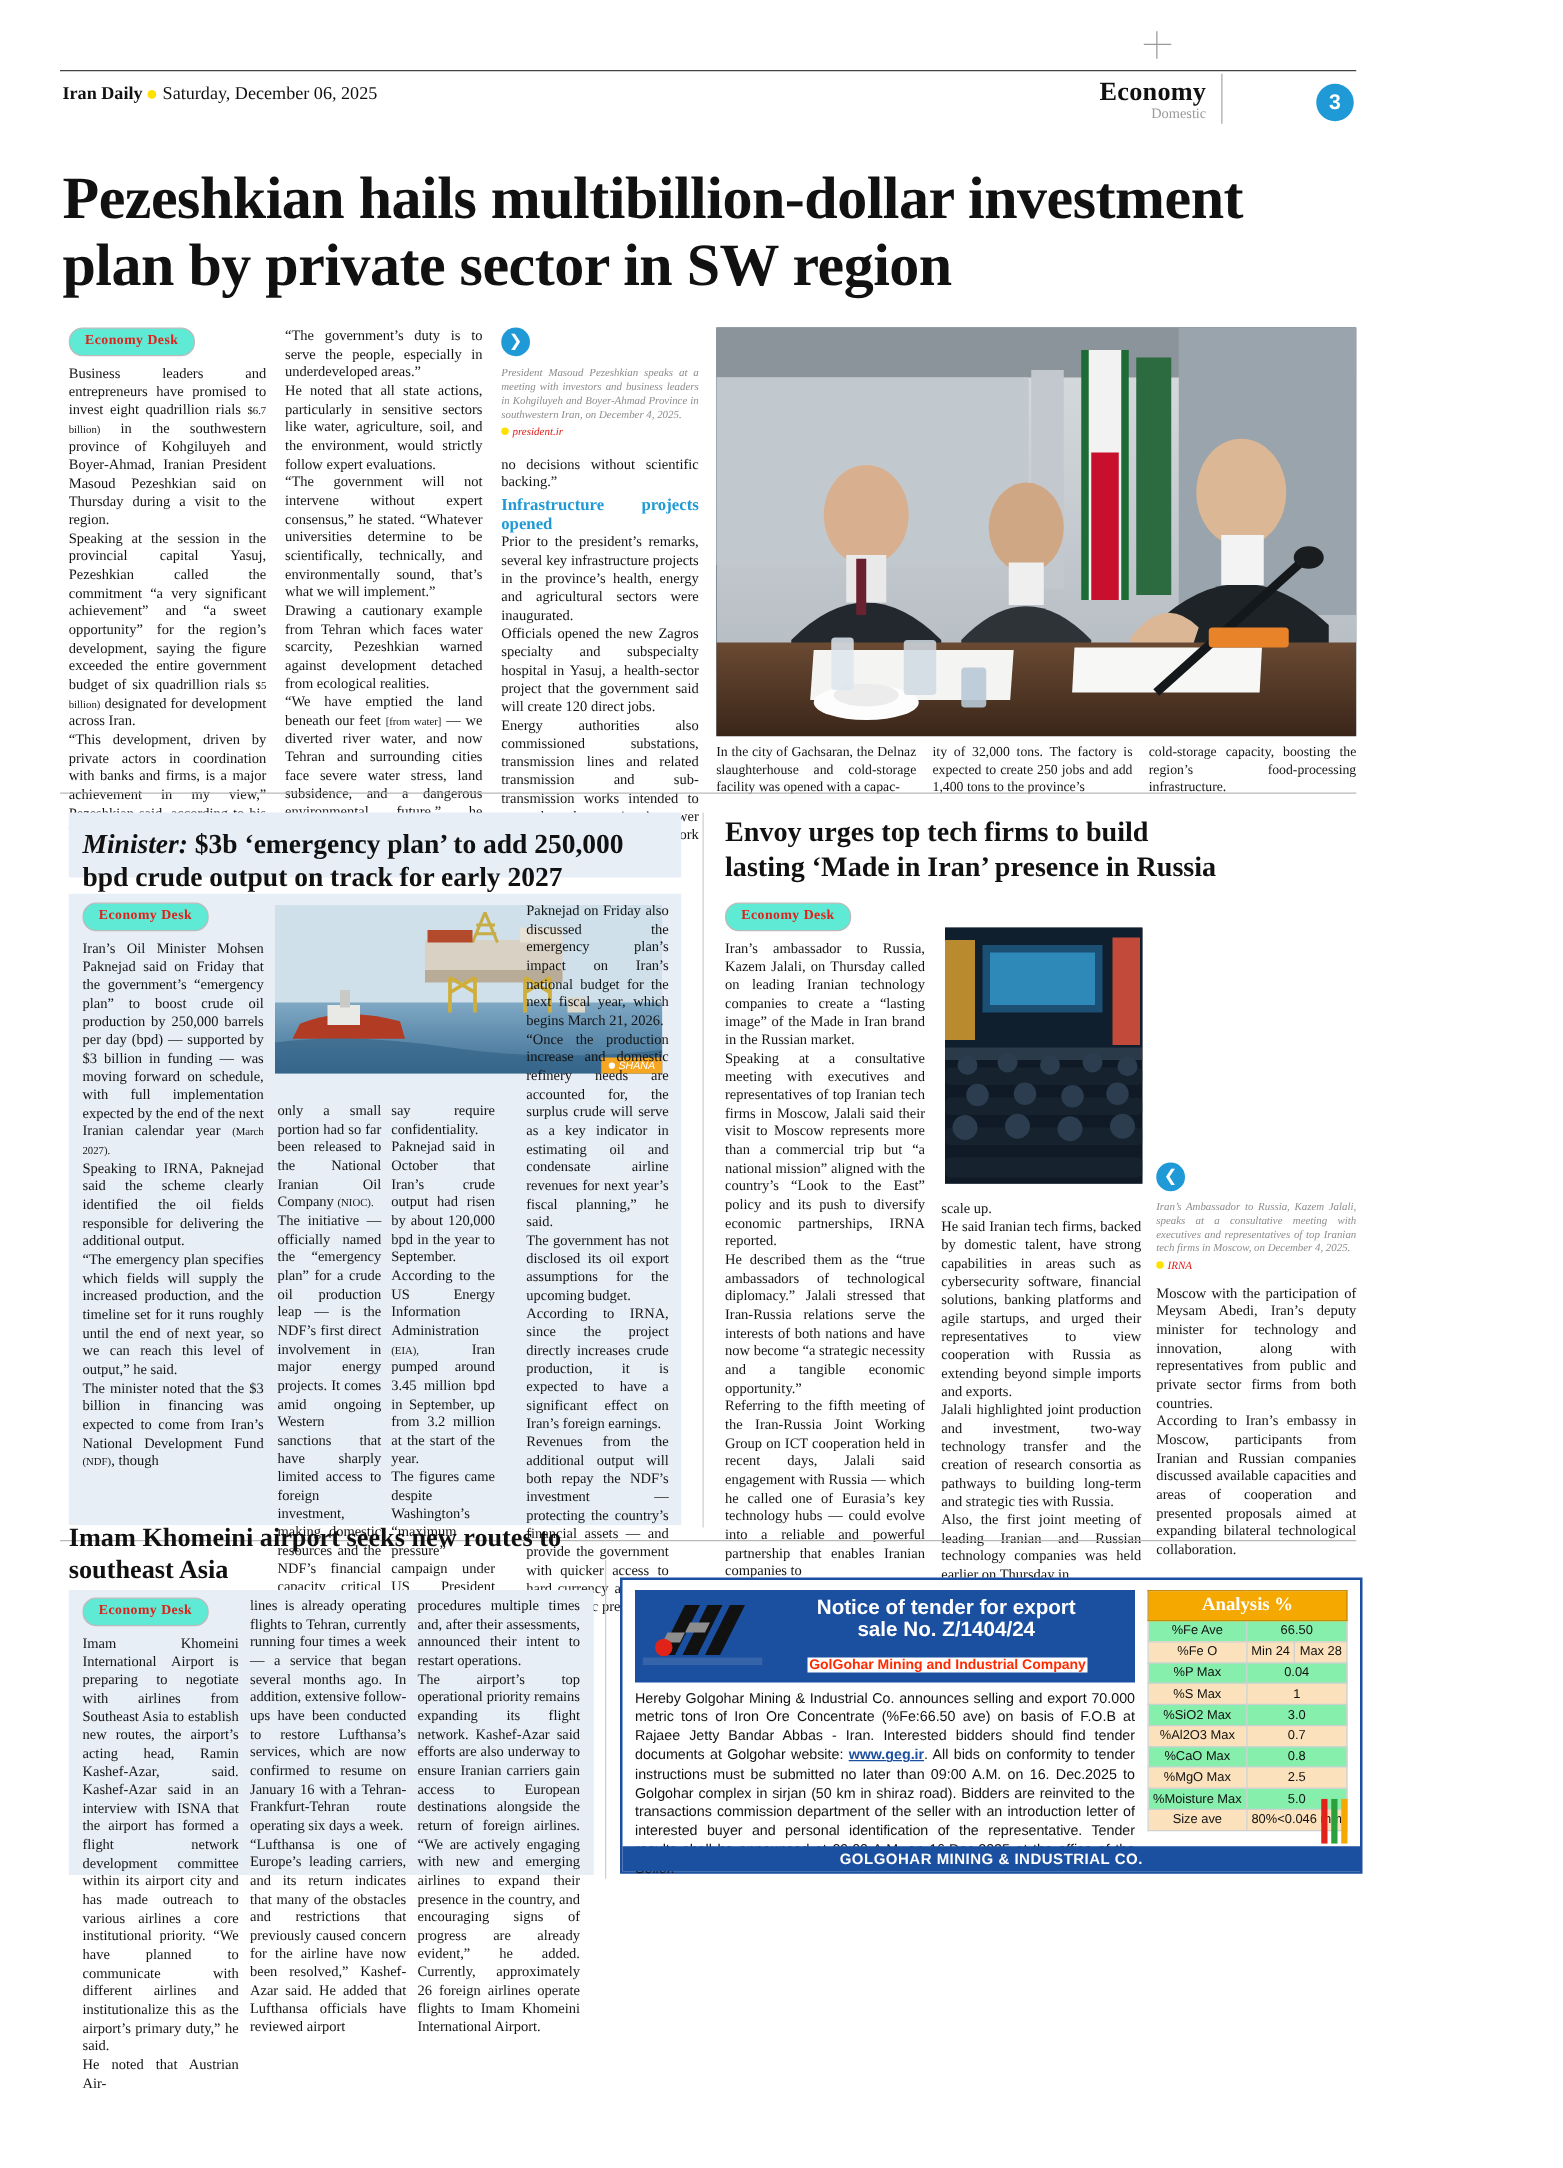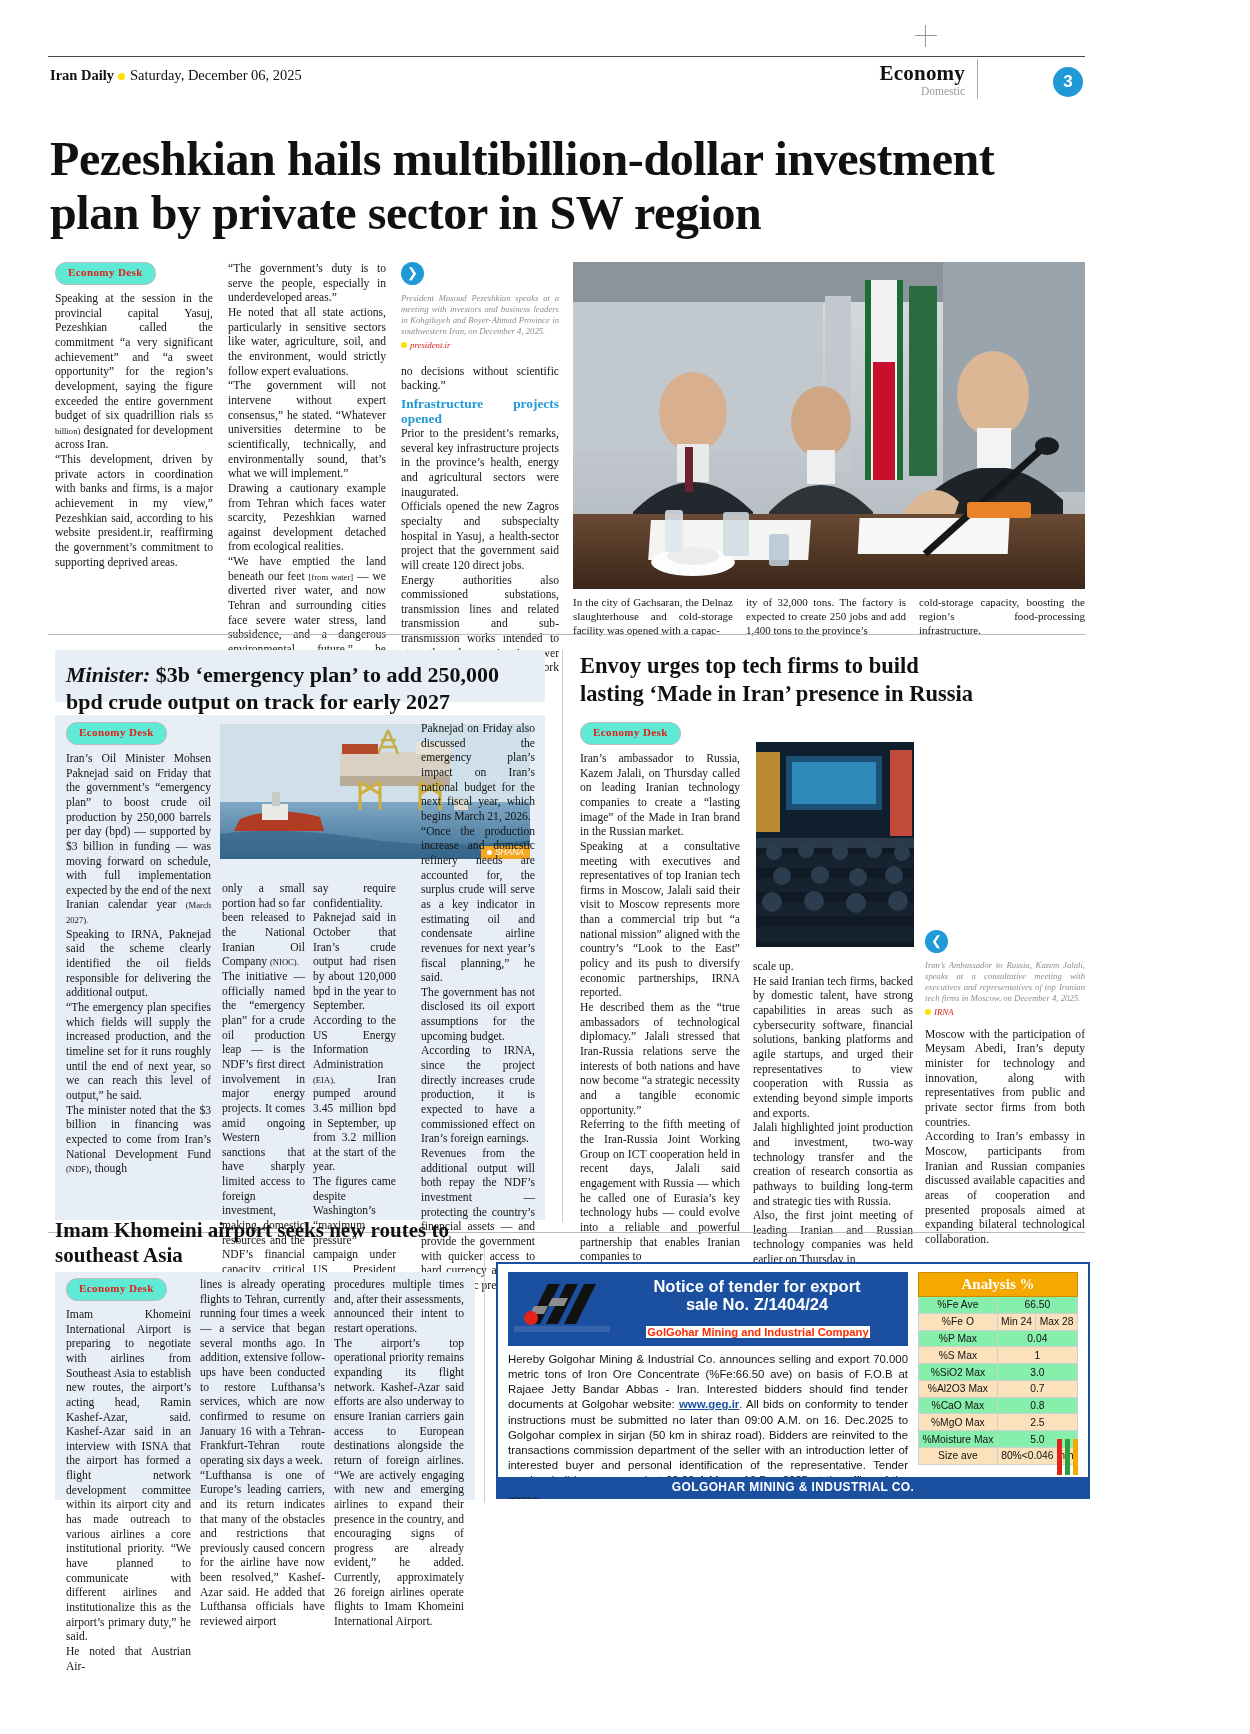--- a/index.html
+++ b/index.html
@@ -107,20 +107,21 @@
       <div class="pagenum">3</div>
     </div>
   </div>
 
   <div class="headline">Pezeshkian hails multibillion-dollar investment plan by private sector in SW region</div>
 
   <div class="col" style="left:55px;top:262px;width:158px;">
     <div class="deskwrap">
       <span class="desk">Economy  Desk</span>
     </div>
+    <p>Business leaders and entrepreneurs have promised to invest eight quadrillion rials <span class="small">$6.7 billion)</span> in the southwestern province of Kohgiluyeh and Boyer-Ahmad, Iranian President Masoud Pezeshkian said on Thursday during a visit to the region.</p>
     <p>Speaking at the session in the provincial capital Yasuj, Pezeshkian called the commitment “a very significant achievement” and “a sweet opportunity” for the region’s development, saying the figure exceeded the entire government budget of six quadrillion rials <span class="small">$5 billion)</span> designated for development across Iran.</p>
     <p>“This development, driven by private actors in coordination with banks and firms, is a major achievement in my view,” Pezeshkian said, according to his website president.ir, reaffirming the government’s commitment to supporting deprived areas.</p>
   </div>
 
   <div class="col" style="left:228px;top:262px;width:158px;">
     <p>“The government’s duty is to serve the people, especially in underdeveloped areas.”</p>
     <p>He noted that all state actions, particularly in sensitive sectors like water, agriculture, soil, and the environment, would strictly follow expert evaluations.</p>
     <p>“The government will not intervene without expert consensus,” he stated. “Whatever universities determine to be scientifically, technically, and environmentally sound, that’s what we will implement.”</p>
     <p>Drawing a cautionary example from Tehran which faces water scarcity, Pezeshkian warned against development detached from ecological realities.</p>
     <p>“We have emptied the land beneath our feet <span class="small">[from water]</span> — we diverted river water, and now Tehran and surrounding cities face severe water stress, land subsidence, and a dangerous environmental future,” he warned. “We must manage resources wisely and make</p>
@@ -264,21 +265,21 @@
     <p>say require confidentiality.</p>
     <p>Paknejad said in October that Iran’s crude output had risen by about 120,000 bpd in the year to September.</p>
     <p>According to the US Energy Information Administration <span class="small">(EIA),</span> Iran pumped around 3.45 million bpd in September, up from 3.2 million at the start of the year.</p>
     <p>The figures came despite Washington’s “maximum pressure” campaign under US President Donald Trump, which sought to cut Iran’s oil exports to zero. US Energy Department data shows Iran has nonetheless continued to increase production.</p>
   </div>
 
   <div class="col" style="left:421px;top:722px;width:114px;">
     <p>Paknejad on Friday also discussed the emergency plan’s impact on Iran’s national budget for the next fiscal year, which begins March 21, 2026.</p>
     <p>“Once the production increase and domestic refinery needs are accounted for, the surplus crude will serve as a key indicator in estimating oil and condensate airline revenues for next year’s fiscal planning,” he said.</p>
     <p>The government has not disclosed its oil export assumptions for the upcoming budget.</p>
-    <p>According to IRNA, since the project directly increases crude production, it is expected to have a commissioned effect on Iran’s foreign earnings.</p>
+    <p>According to IRNA, since the project directly increases crude production, it is expected to have a significant effect on Iran’s foreign earnings.</p>
     <p>Revenues from the additional output will both repay the NDF’s investment — protecting the country’s financial assets — and provide the government with quicker access to hard currency at a time of economic pressure.</p>
   </div>
 
   <div class="vrule" style="left:562px;top:650px;height:572px;"></div>
 
   <div class="t3">Envoy urges top tech firms to build lasting ‘Made in Iran’ presence in Russia</div>
 
   <div class="col" style="left:580px;top:722px;width:160px;">
     <div class="deskwrap">
       <span class="desk">Economy  Desk</span>

